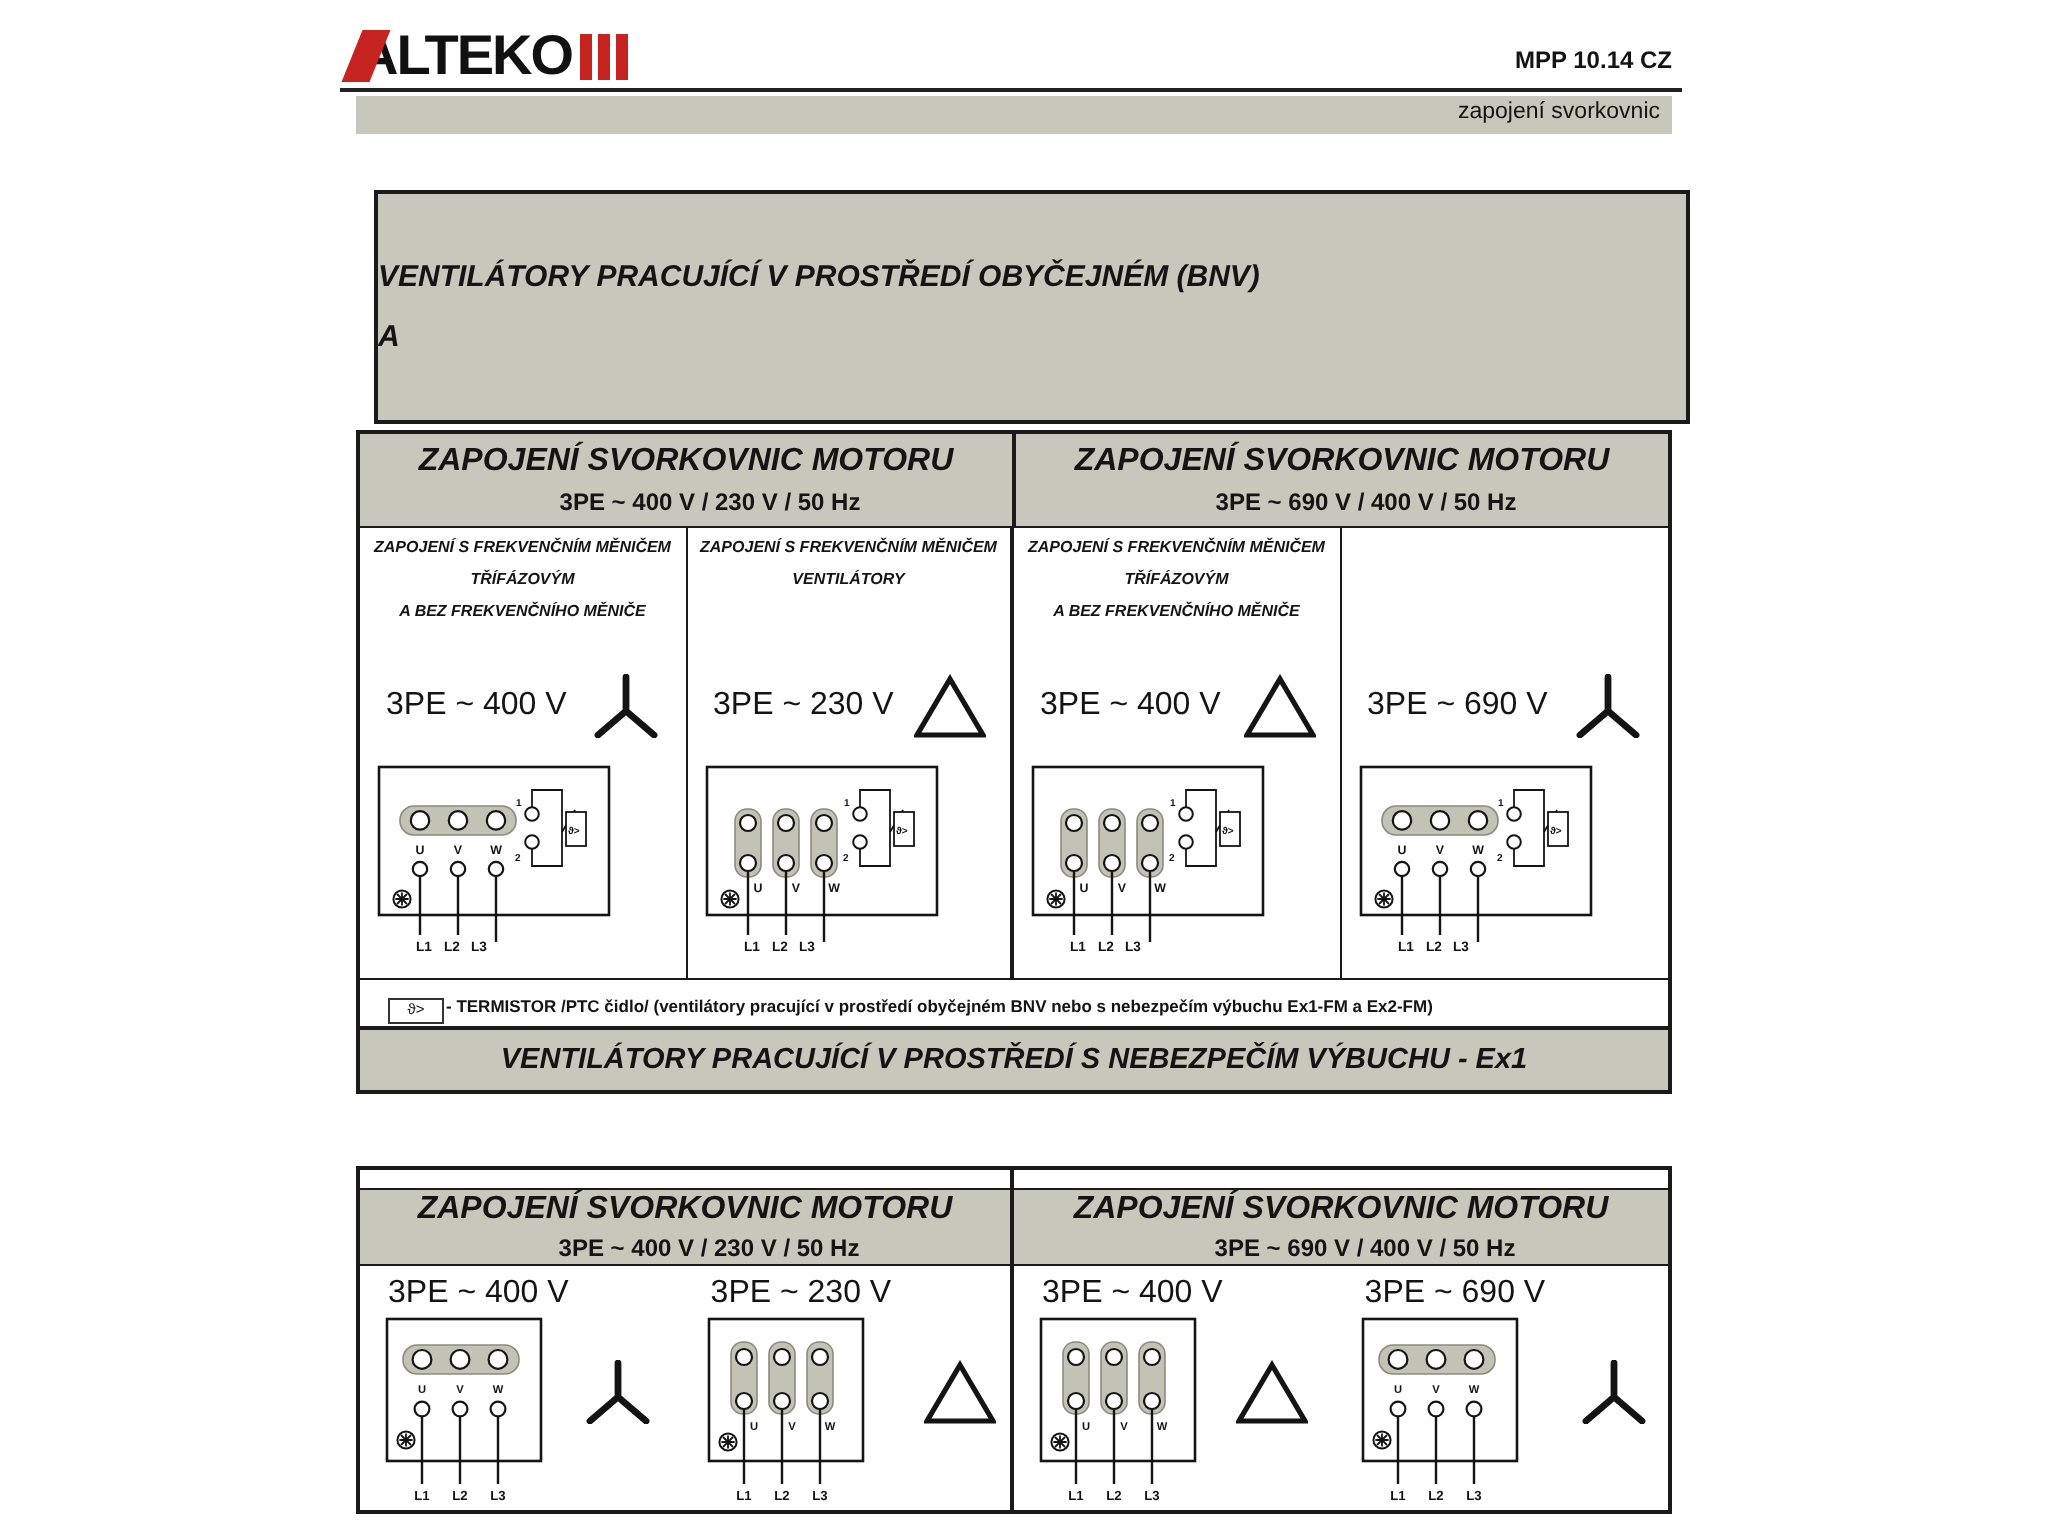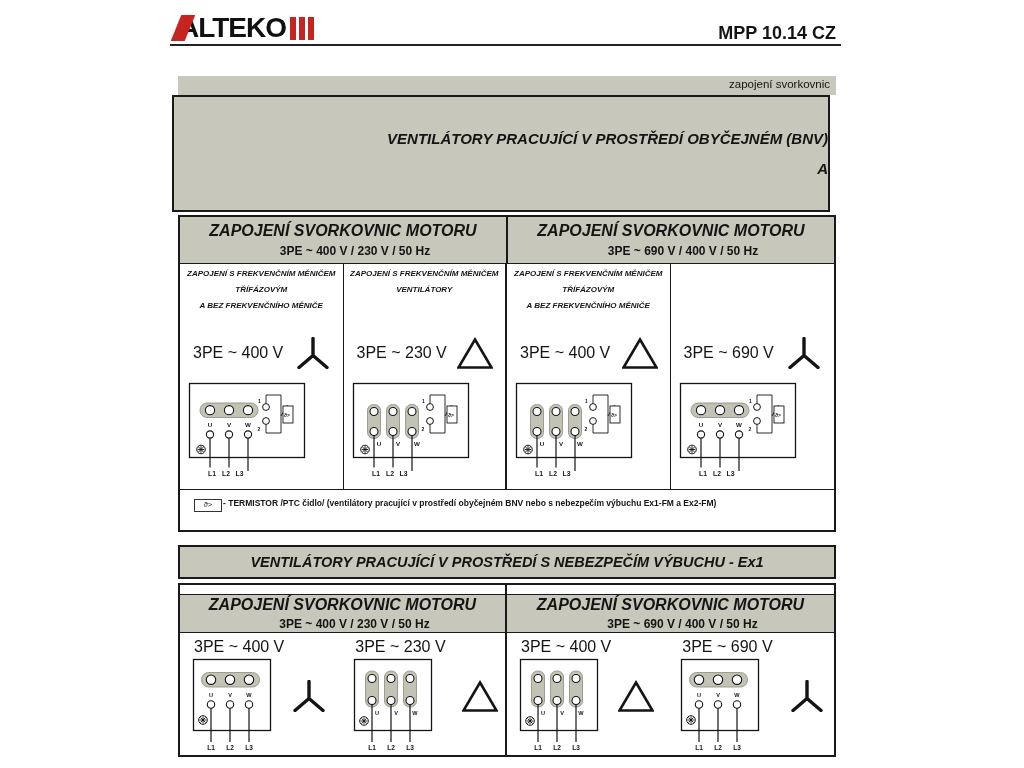--- a/index.html
+++ b/index.html
@@ -5,29 +5,29 @@
   html,body { margin:0; padding:0; background:#fff; }
   .page { position:relative; width:1024px; height:768px; background:#fff; color:#141414;
           font-family:"Liberation Sans", sans-serif; overflow:hidden; }
 
   
   .logo { position:absolute; left:176px; top:12px; height:32px; display:flex; align-items:center; }
   .logo-slash { width:14px; height:26px; background:#c52420; transform:skewX(-22deg); margin-right:-11px; }
   .logo-text { font-size:28px; font-weight:bold; letter-spacing:-1px; color:#111; line-height:28px; }
   .logo-bars { display:flex; gap:3px; margin-left:4px; }
   .logo-bars i { display:block; width:6px; height:23px; background:#c52420; }
-  .doc-code { position:absolute; right:188px; top:23px; font-size:18px; font-weight:bold; }
+  .doc-code { position:absolute; right:188px; top:23px; font-size:12px; font-weight:bold; }
   .rule { position:absolute; left:170px; top:44px; width:671px; height:2px; background:#222; }
   .subbar { position:absolute; left:178px; top:48px; width:658px; height:19px; background:#c7c7bb;
-            box-sizing:border-box; text-align:right; font-size:11.5px; padding:2px 6px 0 0;margin-top:28px; }
+            box-sizing:border-box; text-align:right; font-size:11.5px; padding:2px 6px 0 0; }
 
   
-  .s1title { position:absolute; left:172px; top:95px; width:658px; height:117px; background:#c7c7bb;
+  .s1title { position:absolute; left:187px; top:95px; width:658px; height:117px; background:#c7c7bb;
              border:2px solid #1a1a1a; box-sizing:border-box; display:flex; flex-direction:column;
-             justify-content:center; gap:13px; text-align:right;
+             justify-content:center; gap:13px; text-align:left;
              font-weight:bold; font-style:italic; font-size:15px; }
 
   .table1 { position:absolute; left:178px; top:215px; width:658px; height:317px;
             border:2px solid #1a1a1a; box-sizing:border-box; display:flex; flex-direction:column; }
   .t1hdr { display:flex; height:46px; border-bottom:1px solid #1a1a1a; }
   .hcell { flex:1; background:#c7c7bb; display:flex; flex-direction:column; justify-content:center;
            gap:4px; text-align:center; }
   .hcell.first { border-right:2px solid #1a1a1a; }
   .hline1 { font-size:16px; font-weight:bold; font-style:italic; }
   .hline2 { font-size:12px; font-weight:bold;padding-left:24px; }
@@ -42,21 +42,21 @@
              padding:0 12px 0 13px; }
   .volt { font-size:16px; font-weight:normal; white-space:nowrap; }
   .diagram { margin-left:8px; display:block; }
 
   .t1note { height:40px; display:flex; align-items:flex-start; padding:8px 0 0 14px; box-sizing:border-box; }
   .notebox { border:1px solid #333; width:26px; height:11px; font-size:7.5px; text-align:center;
              line-height:10px; margin-top:1px; flex:none; }
   .notetext { margin-left:1px; font-size:8.5px; font-weight:bold; line-height:11px; }
 
   
-  .s2title { position:absolute; left:178px; top:545px; width:658px; height:34px; background:#c7c7bb;
+  .s2title { position:absolute; left:178px; top:513px; width:658px; height:34px; background:#c7c7bb;
              border:2px solid #1a1a1a; box-sizing:border-box; display:flex; align-items:center;
              justify-content:center; font-weight:bold; font-style:italic; font-size:14.5px; }
 
   .table2 { position:absolute; left:178px; top:583px; width:658px; height:174px;
             border:2px solid #1a1a1a; box-sizing:border-box; display:flex; }
   .t2half { width:50%; display:flex; flex-direction:column; box-sizing:border-box; }
   .t2half.first { border-right:2px solid #1a1a1a; }
   .t2spacer { height:10px; }
   .t2hdr { height:41px; background:#c7c7bb; border-top:1px solid #1a1a1a; border-bottom:1px solid #1a1a1a;
            display:flex; flex-direction:column; justify-content:center; gap:3px; text-align:center; }

